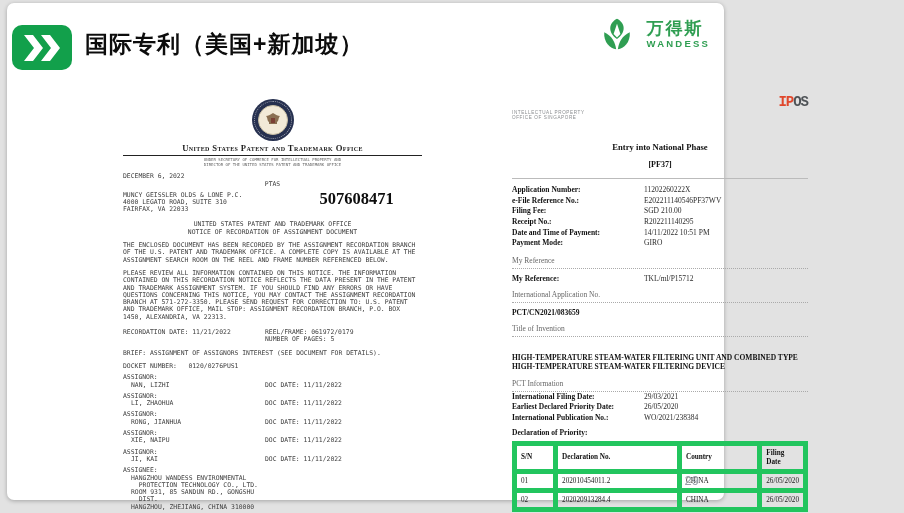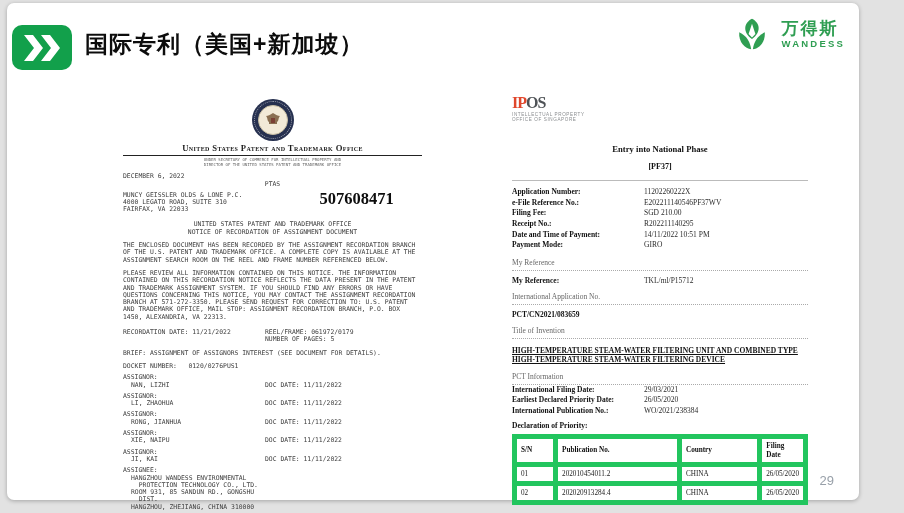--- a/index.html
+++ b/index.html
@@ -1,17 +1,17 @@
 <!DOCTYPE html>
 <html><head>
 <meta charset="utf-8">
 <style>
   html,body{margin:0;padding:0;width:904px;height:513px;overflow:hidden;background:#e2e2e2;
     font-family:"Liberation Sans",sans-serif;}
-  .slide{position:absolute;left:7px;top:3px;width:852px;height:497px;background:#ffffff;
+  .slide{position:absolute;left:7px;top:3px;width:717px;height:497px;background:#ffffff;
     border-radius:7px;box-shadow:0 1px 4px rgba(0,0,0,.28);}
   
   .chevron-box{position:absolute;left:5px;top:22px;width:60px;height:45px;background:#12a04b;
     border-radius:10px;display:flex;align-items:center;justify-content:center;}
   .page-title{position:absolute;left:78px;top:26px;font-size:23px;font-weight:bold;color:#0c0c0c;
     letter-spacing:1px;margin:0;font-family:"Liberation Sans",sans-serif;}
   .brand{position:absolute;right:14px;top:14px;display:flex;align-items:center;gap:13px;}
   .brand-text{display:flex;flex-direction:column;line-height:1;}
   .brand-cn{font-size:17px;font-weight:bold;color:#2f9e52;letter-spacing:2px;}
   .brand-en{font-size:9.5px;font-weight:bold;color:#2f9e52;letter-spacing:2.2px;margin-top:2px;}
@@ -43,35 +43,35 @@
   .us-line{margin-top:6px;white-space:pre;}
   .assignor{margin-top:4px;}
   .assignor-row{display:grid;grid-template-columns:142px 1fr;}
   .assignor-name{padding-left:8px;}
   .assignee{margin-top:4px;}
   .assignee-lines{white-space:pre;padding-left:8px;}
   
   .doc-sg{position:absolute;left:505px;top:92px;width:296px;box-sizing:border-box;
     font-family:"Liberation Serif",serif;font-size:7.5px;line-height:9px;color:#2a2a2a;}
   .ipos-logo{line-height:1;}
-  .ipos-word{font-family:Liberation Serif, serif;font-weight:900;font-size:16px;letter-spacing:-1px;}
+  .ipos-word{font-family:Liberation Mono, monospace;font-weight:900;font-size:14px;letter-spacing:-1px;text-align:right;}
   .ipos-ip{color:#e0472c;}
   .ipos-os{color:#4e5256;}
   .ipos-sub{font-size:4.6px;letter-spacing:.6px;color:#8a8d90;white-space:pre-line;margin-top:2px;
     font-family:"Liberation Sans",sans-serif;}
   .sg-title{text-align:center;font-weight:bold;font-size:8.6px;margin-top:23px;color:#111;}
   .sg-code{text-align:center;font-weight:bold;font-size:8px;margin-top:8px;color:#111;}
   .sg-solid{border-bottom:1px solid #bbb;margin-top:9px;}
   .sg-fields{margin-top:6px;}
   .sg-row{display:grid;grid-template-columns:132px 1fr;line-height:10.6px;}
   .sg-label{font-weight:bold;color:#111;}
   .sg-header{color:#666;margin-top:7px;padding-bottom:3px;border-bottom:1px dotted #aaa;font-family:Liberation Serif, serif;}
   .sg-pair{display:grid;grid-template-columns:132px 1fr;margin-top:5px;}
   .sg-bold{font-weight:bold;color:#111;margin-top:5px;}
-  .sg-invention{font-weight:bold;color:#111;margin-top:7px;line-height:9.5px;text-transform:uppercase;text-decoration:underline;}
+  .sg-invention{font-weight:bold;color:#111;margin-top:16px;line-height:9.5px;text-transform:uppercase;}
   .sg-pctrows .sg-row{line-height:10.5px;}
   .sg-table{width:100%;border-collapse:collapse;margin-top:4px;font-family:"Liberation Serif",serif;}
   .sg-table th,.sg-table td{border:5px solid #22c55e;font-size:7.2px;padding:2.5px 4px;text-align:left;
     color:#222;font-weight:normal;}
   .sg-table th{font-weight:bold;color:#111;}
   .col-sn{width:30px;}.col-app{width:118px;}.col-country{width:72px;}
 </style>
 </head>
 <body>
 
@@ -249,21 +249,21 @@
           <span class="sg-label">International Publication No.:</span>
           <span>WO/2021/238384</span>
         </div>
     </div>
     <div class="sg-bold">Declaration of Priority:</div>
 
     <table class="sg-table">
       <thead>
         <tr>
           <th class="col-sn">S/N</th>
-          <th class="col-app">Publication No.</th>
+          <th class="col-app">Declaration No.</th>
           <th class="col-country">Country</th>
           <th>Filing Date</th>
         </tr>
       </thead>
       <tbody>
         <tr>
           <td>01</td>
           <td>202010454011.2</td>
           <td>CHINA</td>
           <td>26/05/2020</td>

